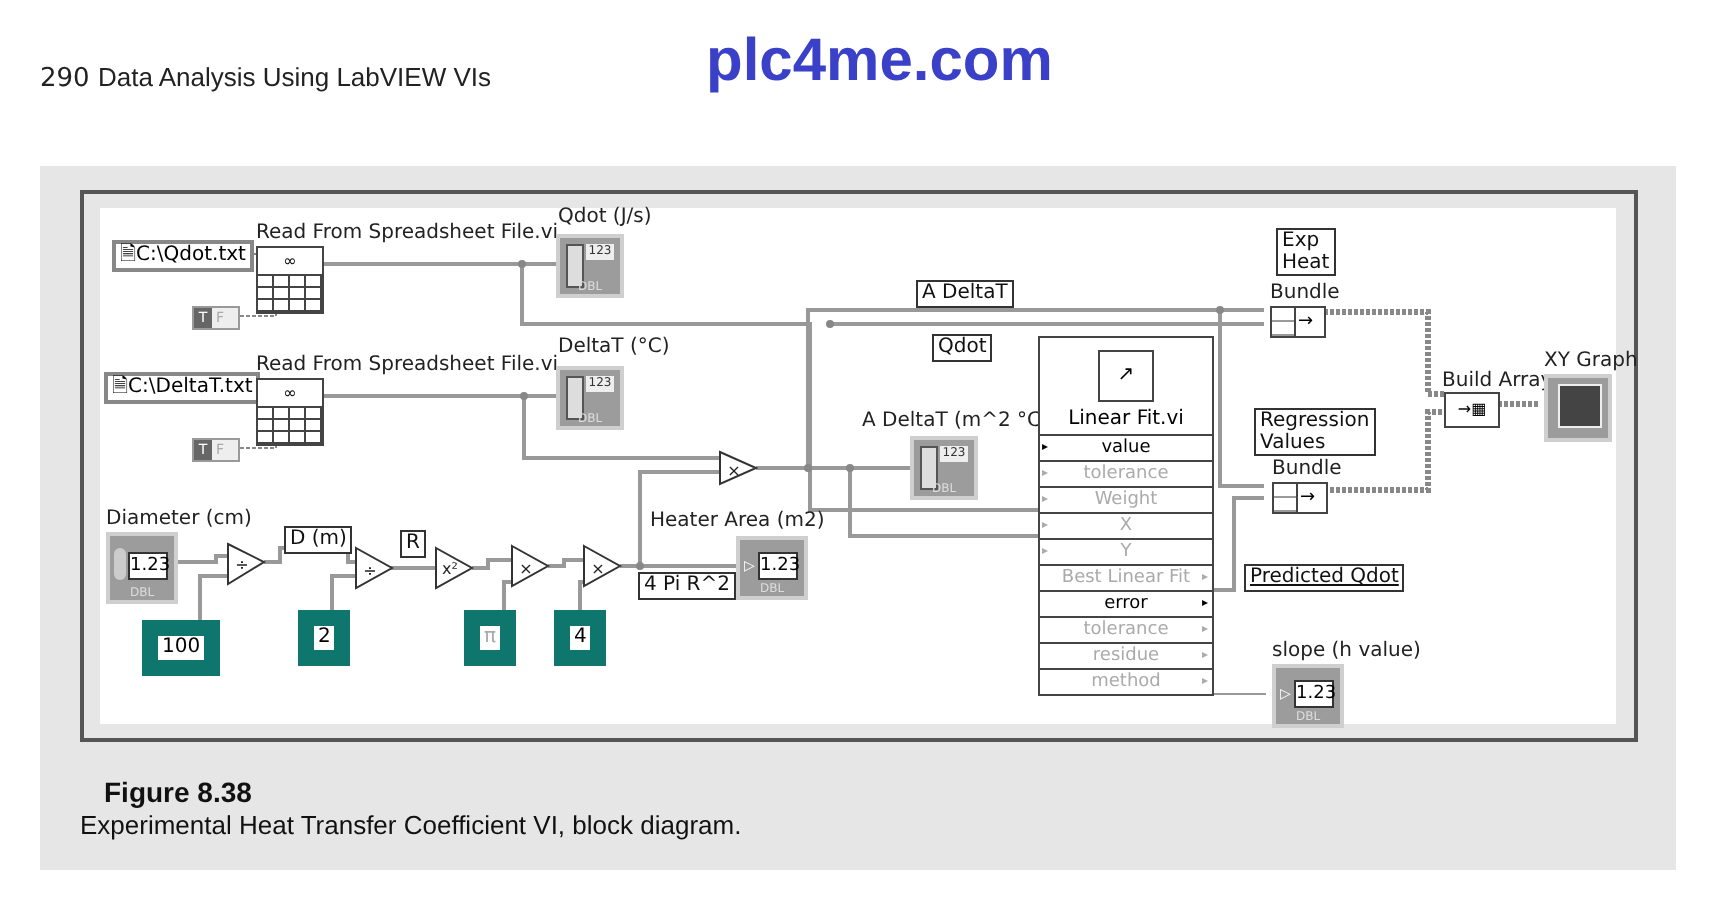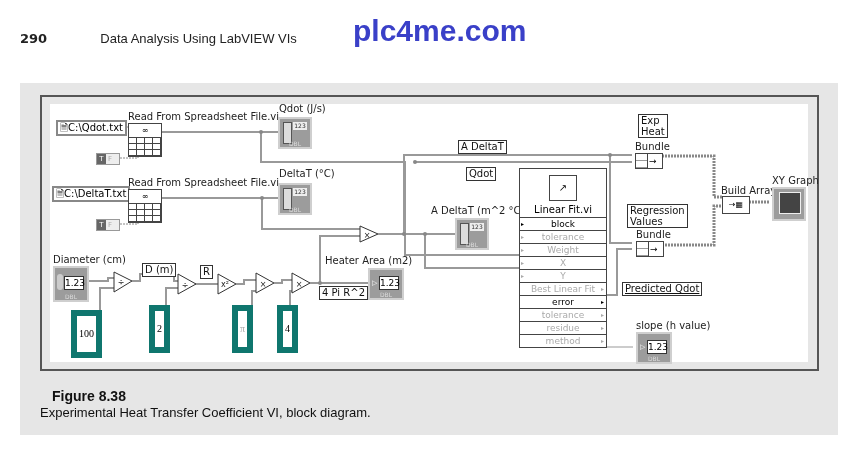--- a/index.html
+++ b/index.html
@@ -2,22 +2,22 @@
 <html><head>
 <meta charset="utf-8">
 <style>
   html, body { margin: 0; padding: 0; }
   body {
     width: 860px; height: 451px; position: relative; overflow: hidden;
     background: #ffffff;
     font-family: "DejaVu Sans", sans-serif;
   }
   .page-head { position: absolute; left: 20px; top: 31px; font-size: 13px; color: #222; }
-  .page-num { font-weight: bold; font-family: "DejaVu Sans", sans-serif; margin-right: 20px; }
-  .page-title { font-family: "Liberation Sans", sans-serif; font-size: 13px; margin-left: 29px; }
+  .page-num { font-weight: normal; font-family: "DejaVu Sans", sans-serif; margin-right: 0; }
+  .page-title { font-family: "Liberation Sans", sans-serif; font-size: 13px; }
   .watermark {
     position: absolute; left: 353px; top: 14px; font-size: 30px; font-weight: bold;
     color: #3a40c8; font-family: "Liberation Sans", sans-serif;
   }
   .figure-bg {
     position: absolute; left: 20px; top: 83px; width: 818px; height: 352px; background: #e6e6e6;
   }
   .diagram-frame {
     position: absolute; left: 40px; top: 95px; width: 779px; height: 276px;
     border: 2px solid #555; background: #e6e6e6; box-sizing: border-box;
@@ -35,21 +35,21 @@
     position: absolute; font-size: 10px; border: 2px solid #888; background: #fff; padding: 0 2px;
     line-height: 12px; font-family: "DejaVu Sans", sans-serif;
   }
   .boolconst {
     position: absolute; width: 22px; height: 10px; border: 1px solid #999; background: #eee; font-size: 7px;
     line-height: 10px;
   }
   .boolconst .t { display: inline-block; width: 9px; background: #666; color: #fff; text-align: center; }
   .boolconst .f { color: #aaa; padding-left: 2px; }
   .numconst {
-    position: absolute; font-size: 10px; border: 6px solid #0f766e; background: #fff; padding: 12px 2px; line-height: 12px; font-family: Liberation Serif, serif;
+    position: absolute; font-size: 10px; border: 8px solid #0f766e; background: #fff; padding: 0 2px; line-height: 12px;
   }
   .readvi {
     position: absolute; width: 32px; height: 32px; border: 1px solid #444; background: #fff;
   }
   .readvi .top { height: 13px; border-bottom: 1px solid #444; text-align: center; font-size: 8px; line-height: 13px; }
   .readvi .grid { display: grid; grid-template-columns: repeat(4, 1fr); grid-template-rows: repeat(3, 1fr); height: 18px; }
   .readvi .grid span { border-right: 1px solid #444; border-bottom: 1px solid #444; }
   .indicator {
     position: absolute; width: 30px; height: 28px; background: #9c9c9c; border: 2px solid #cfcfcf;
   }
@@ -267,21 +267,21 @@
 <div class="lbl" style="left:431px; top:205px;">A DeltaT (m^2 °C)</div>
 <div class="indicator" style="left:455px; top:218px;">
   <div class="cluster"></div>
   <div class="num">123</div>
   <div class="dbl">DBL</div>
 </div>
 
 <div class="linfit">
   <div class="icon">↗</div>
   <div class="title">Linear Fit.vi</div>
-  <div class="row"><span class="in">▸</span><span>block</span></div>
+  <div class="row"><span class="in">▸</span><span>value</span></div>
   <div class="row dim"><span class="in">▸</span><span>tolerance</span></div>
   <div class="row dim"><span class="in">▸</span><span>Weight</span></div>
   <div class="row dim"><span class="in">▸</span><span>X</span></div>
   <div class="row dim"><span class="in">▸</span><span>Y</span></div>
   <div class="row dim"><span>Best Linear Fit</span><span class="out">▸</span></div>
   <div class="row"><span>error</span><span class="out">▸</span></div>
   <div class="row dim"><span>tolerance</span><span class="out">▸</span></div>
   <div class="row dim"><span>residue</span><span class="out">▸</span></div>
   <div class="row dim"><span>method</span><span class="out">▸</span></div>
 </div>

